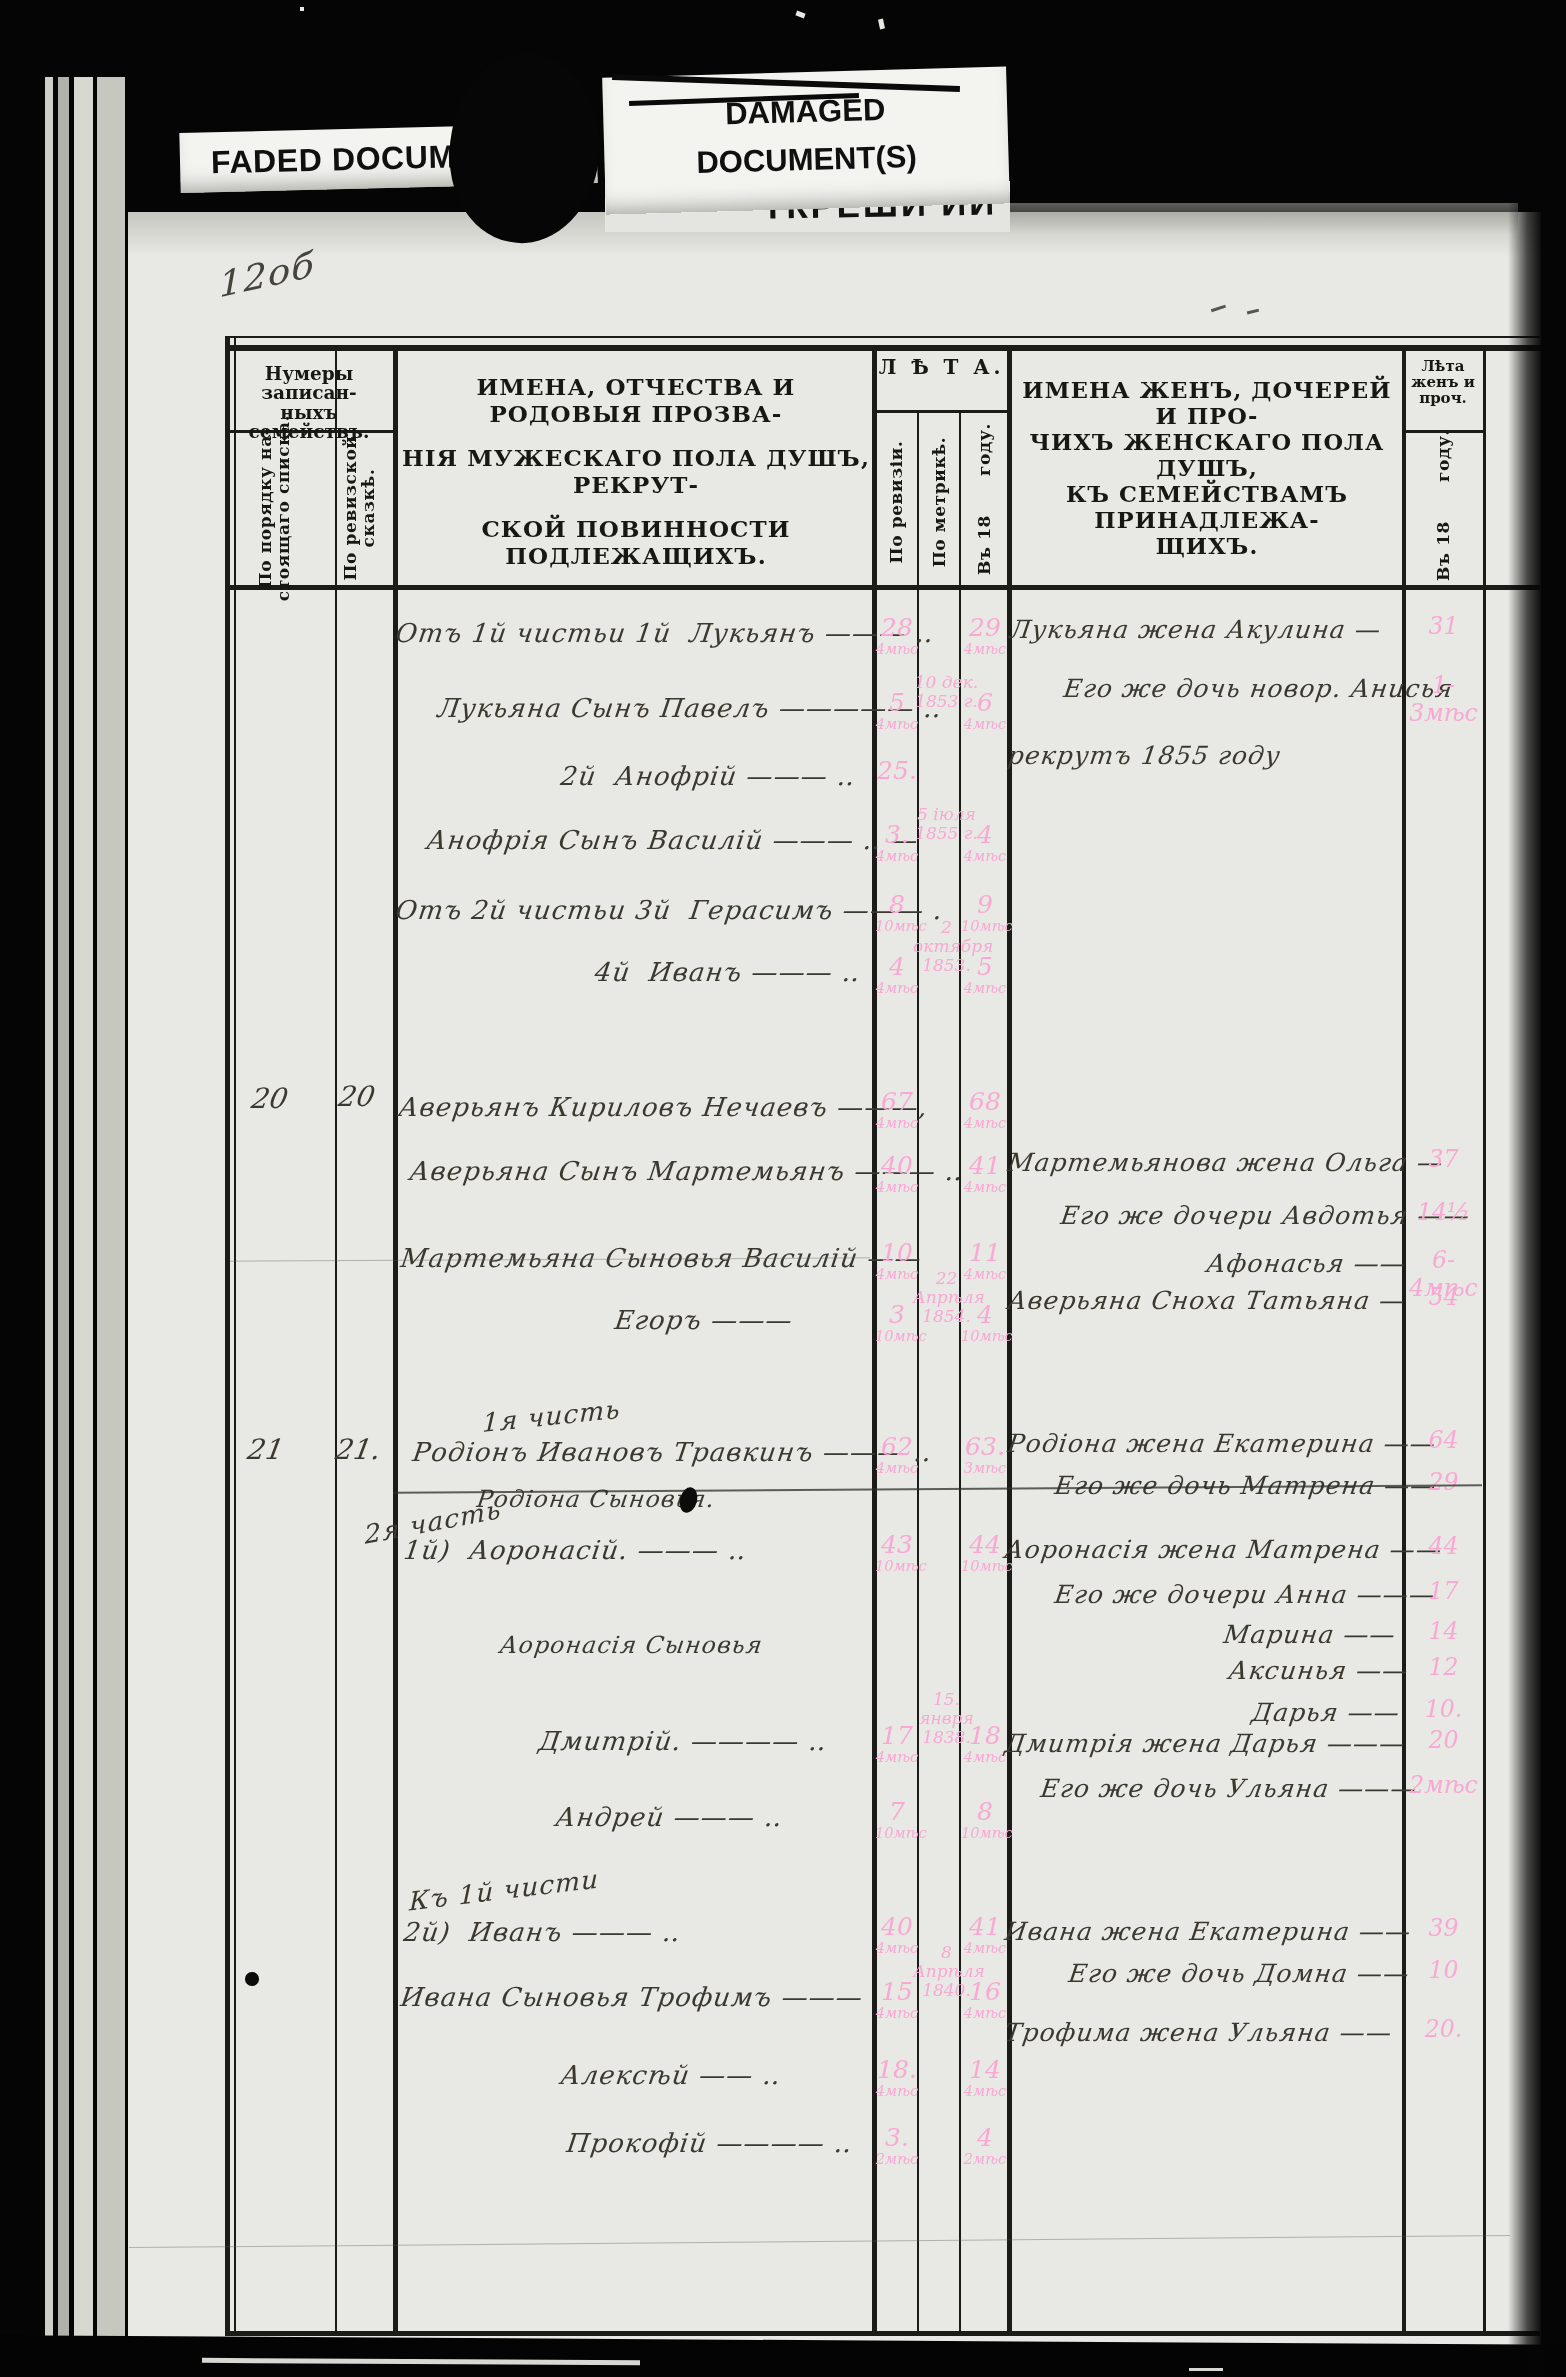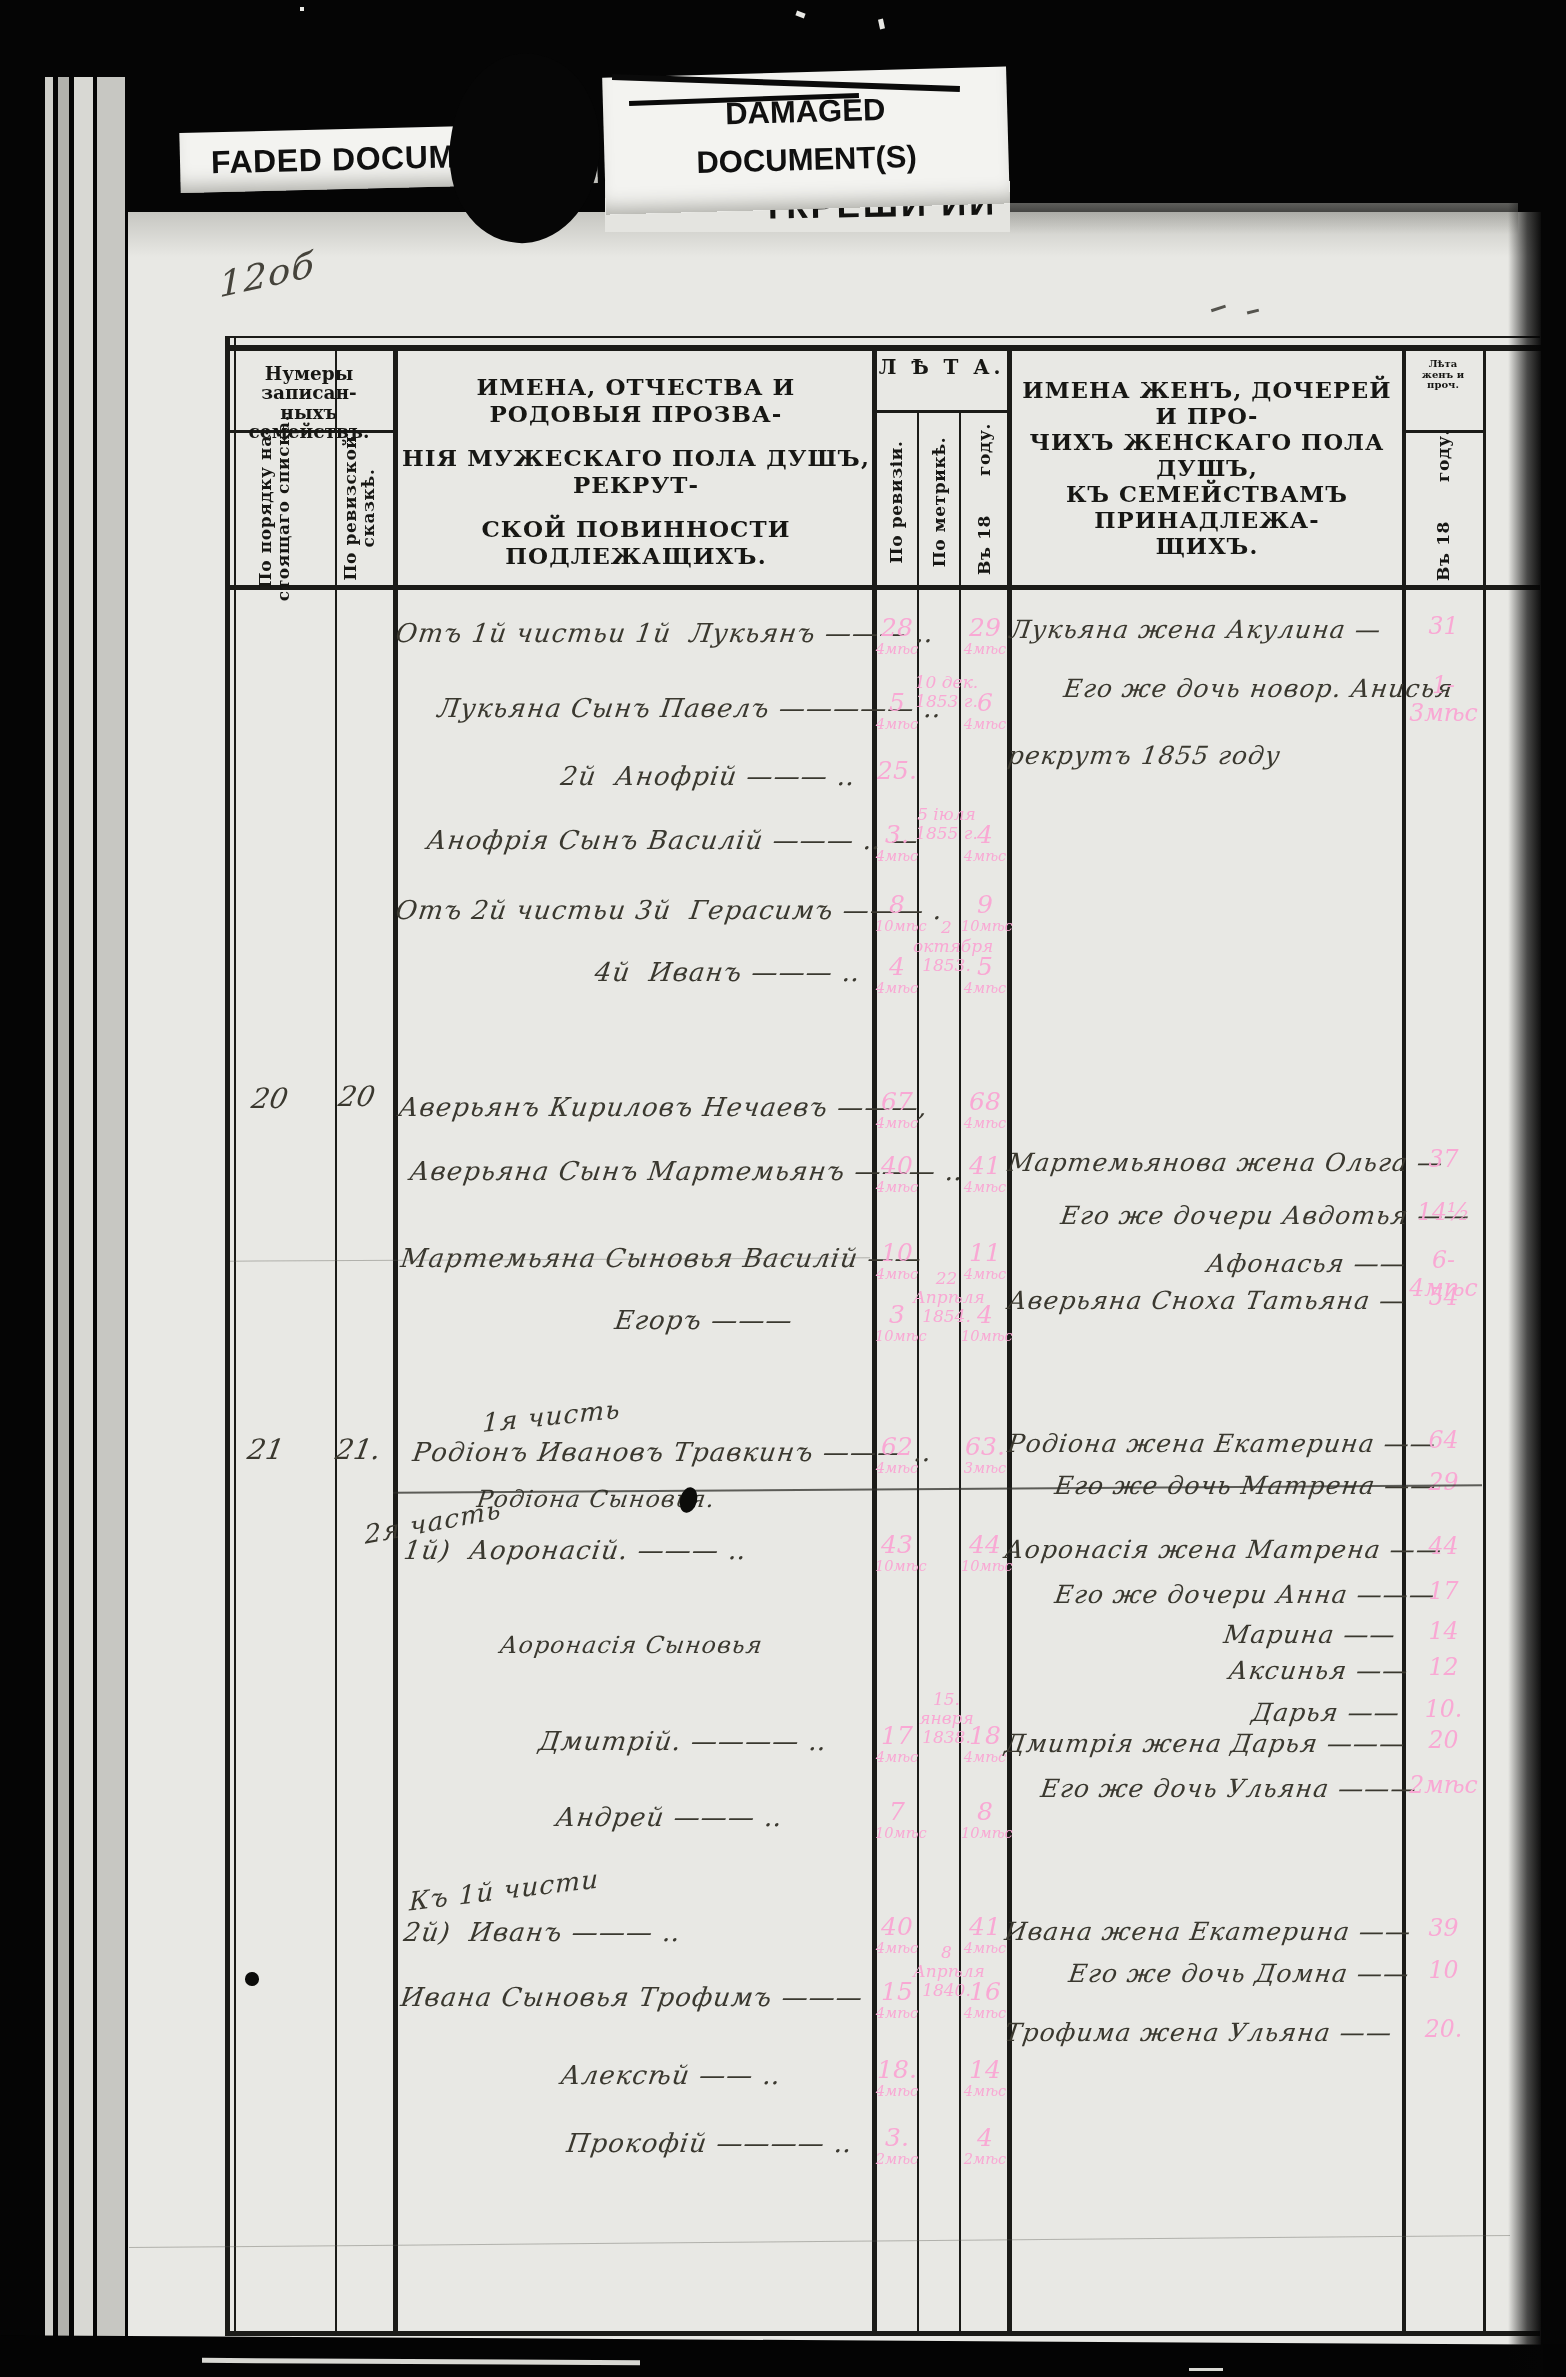--- a/index.html
+++ b/index.html
@@ -141,21 +141,21 @@
   <div class="ph" style="left:874px;top:355px;width:135px;font-size:20px;letter-spacing:3.9px;">Л Ѣ Т А.</div>
   <div class="vlabel" style="left:896px;top:502px;">По ревизіи.</div>
   <div class="vlabel" style="left:939px;top:502px;">По метрикѣ.</div>
   <div class="vlabel" style="left:984px;top:499px;">Въ 18&nbsp;&nbsp;&nbsp;&nbsp;&nbsp;&nbsp;году.</div>
   <div class="ph" style="left:1014px;top:377px;width:386px;height:181px;display:flex;flex-direction:column;justify-content:space-between;font-size:22.5px;letter-spacing:1.1px;">
     <span>ИМЕНА ЖЕНЪ, ДОЧЕРЕЙ И ПРО-</span>
     <span>ЧИХЪ ЖЕНСКАГО ПОЛА ДУШЪ,</span>
     <span>КЪ СЕМЕЙСТВАМЪ ПРИНАДЛЕЖА-</span>
     <span>ЩИХЪ.</span>
   </div>
-  <div class="ph" style="left:1403px;top:359px;width:80px;font-size:10px;line-height:1.45;">
+  <div class="ph" style="left:1403px;top:359px;width:80px;font-size:15px;line-height:1.45;">
     <span class="v">Лѣта</span>
     <span class="v">женъ и</span>
     <span class="v">проч.</span>
   </div>
   <div class="vlabel" style="left:1443px;top:505px;">Въ 18&nbsp;&nbsp;&nbsp;&nbsp;&nbsp;&nbsp;году.</div>
 
   <span class="marginnum" style="left:252px;top:1082px;">20</span>
   <span class="marginnum" style="left:339px;top:1080px;">20</span>
   <span class="marginnum" style="left:248px;top:1433px;">21</span>
   <span class="marginnum" style="left:336px;top:1433px;">21.</span>

